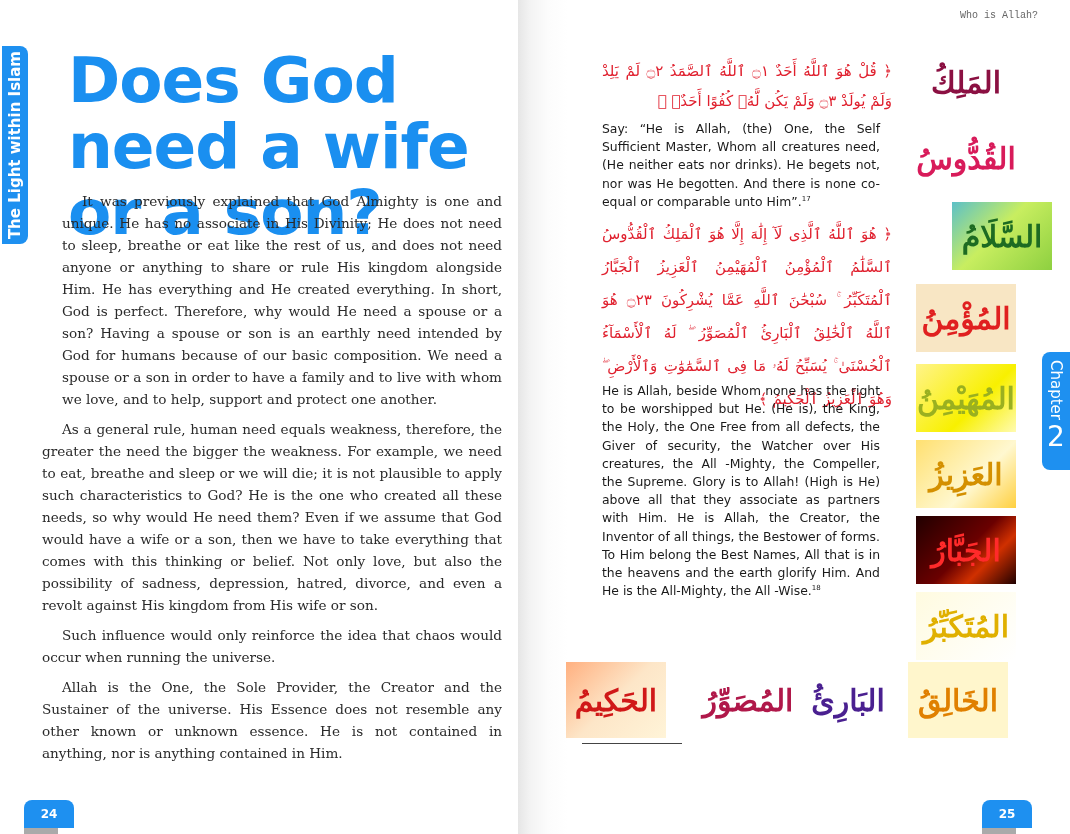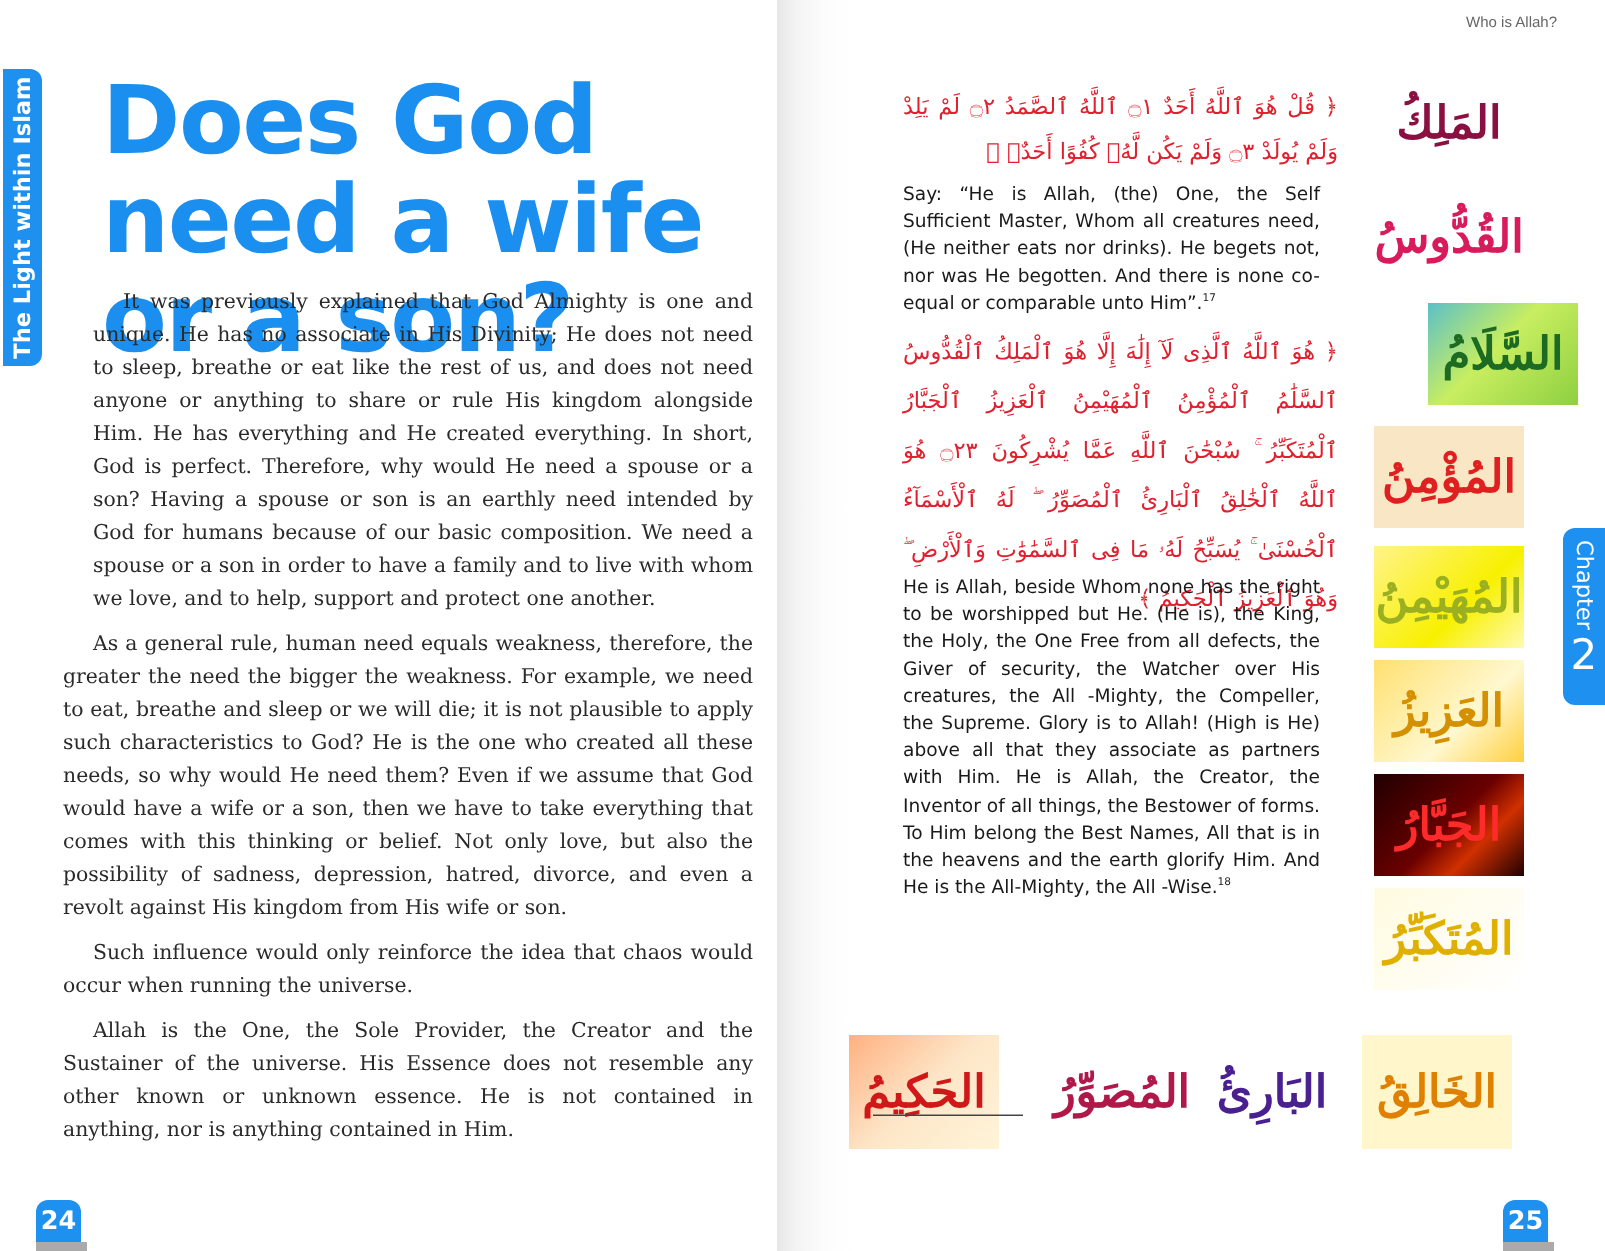--- a/index.html
+++ b/index.html
@@ -18,29 +18,29 @@
       font-family: "DejaVu Sans", sans-serif; font-size: 15px; font-weight: bold; white-space: nowrap; letter-spacing: 0; }
 
     .title { position: absolute; left: 68px; top: 48px; width: 430px; color: #1a8ff0;
       font-family: "DejaVu Sans", sans-serif; font-weight: bold; font-size: 63px; line-height: 66px; letter-spacing: -1px; }
 
     .body-left { position: absolute; left: 62px; top: 190px; width: 440px;
       font-family: "DejaVu Serif", serif; font-size: 13.6px; line-height: 22px; color: #2a2a2a; text-align: justify; }
     .body-left p { text-indent: 20px; margin-bottom: 8px; }
     .body-left p.p2, .body-left p.p3, .body-left p.p4 { margin-left: -20px; }
 
-    .page-num { position: absolute; width: 30px; height: 28px; background: #1e90f0; border-radius: 8px 8px 0 0;
-      color: #fff; font-family: "DejaVu Sans", sans-serif; font-weight: bold; font-size: 17px;
+    .page-num { position: absolute; width: 50px; height: 28px; background: #1e90f0; border-radius: 8px 8px 0 0;
+      color: #fff; font-family: "DejaVu Sans", sans-serif; font-weight: bold; font-size: 12px;
       display: flex; align-items: center; justify-content: center; }
     .page-num::after { content: ""; position: absolute; left: 0; bottom: -6px; width: 34px; height: 6px; background: #aaa; }
     .page-num.left { left: 24px; bottom: 6px; }
     .page-num.right { right: 38px; bottom: 6px; }
 
     
-    .running-head { position: absolute; right: 32px; top: 10px; font-family: Liberation Sans, sans-serif;
+    .running-head { position: absolute; right: 32px; top: 10px; font-family: Liberation Mono, monospace;
       font-size: 10px; color: #666; }
 
     .arabic { position: absolute; color: #e0202e; font-family: "DejaVu Sans", sans-serif; direction: rtl;
       text-align: justify; text-align-last: right; font-size: 15px; line-height: 30px; }
     .arabic.a1 { left: 84px; top: 56px; width: 290px; }
     .arabic.a2 { left: 84px; top: 218px; width: 290px; line-height: 33px; }
 
     .trans { position: absolute; left: 84px; width: 278px; font-family: "DejaVu Sans", sans-serif;
       font-size: 12.4px; line-height: 18.2px; color: #1a1a1a; text-align: justify; }
     .trans.t1 { top: 120px; }
@@ -53,21 +53,21 @@
 
     .side-tab-right { position: absolute; right: 0; top: 352px; width: 28px; height: 118px;
       background: #1e90f0; border-radius: 8px 0 0 8px; display: flex; flex-direction: column; align-items: center; padding-top: 8px; }
     .side-tab-right .ch { writing-mode: vertical-rl; color: #fff; font-family: "DejaVu Sans", sans-serif; font-size: 15px; }
     .side-tab-right .num { color: #fff; font-family: "DejaVu Sans", sans-serif; font-size: 28px; line-height: 30px; margin-top: 2px; }
 
     .footnote-rule { position: absolute; left: 64px; top: 743px; width: 100px; border-top: 1px solid #444; }
     .footnotes { position: absolute; left: 64px; top: 745px; font-family: "DejaVu Serif", serif; font-size: 11.5px; line-height: 15px; color: #222; }
     .footnotes em { font-style: italic; }
 
-    .bottom-row .name-tile { top: 662px; height: 76px; width: 100px; margin-top: 28px; }
+    .bottom-row .name-tile { top: 662px; height: 76px; width: 100px; }
   </style>
 </head>
 <body>
 
 <div class="spread">
 
   <div class="page-left">
     <div class="side-tab-left">
       <span>The Light within Islam</span>
     </div>

